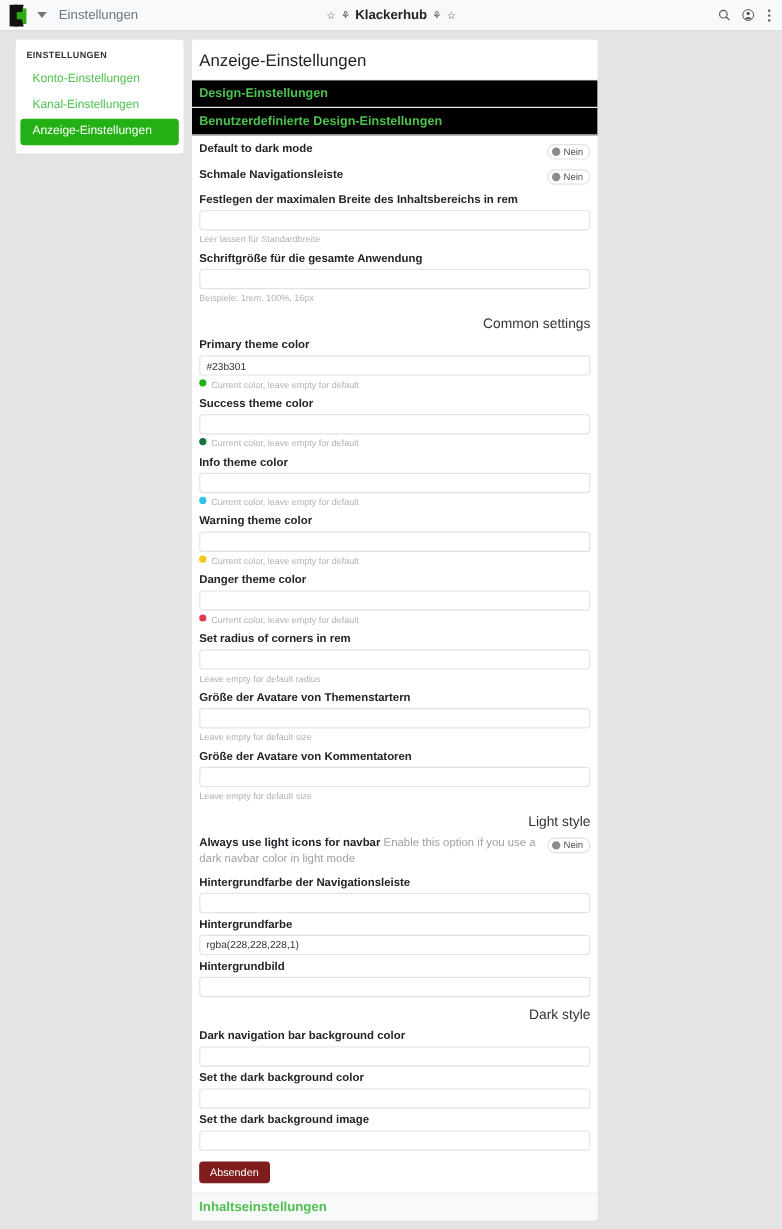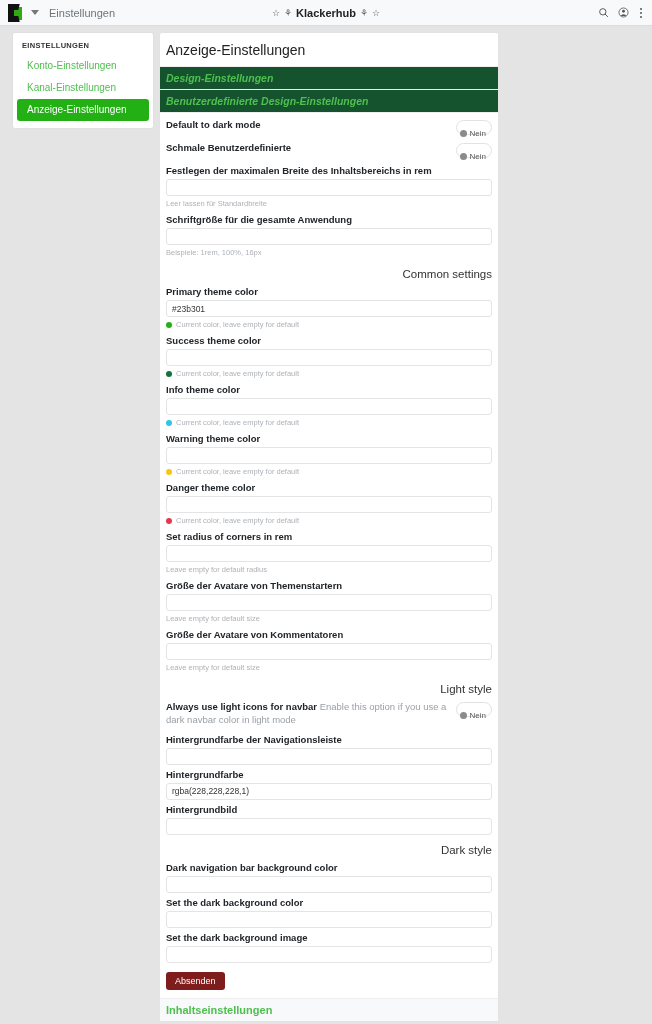--- a/index.html
+++ b/index.html
@@ -71,50 +71,50 @@
 
   .content { width: 340px; margin-left: 5px; }
   .card { background: #fff; border: 1px solid #e3e3e3; border-radius: 3px; overflow: hidden; }
 
   .page-title {
     font-size: 14px; font-weight: normal; color: #222;
     padding: 9px 6px 8px 6px; border-bottom: 1px solid #efefef;
   }
   .link-row {
     display: block; font-size: 10.5px; font-weight: bold; color: #4ec04e;
-    text-decoration: none; background: #14532d;
-    padding: 5px 6px; border-bottom: 1px solid #efefef; font-style: italic;
+    text-decoration: none; background: #000000;
+    padding: 5px 6px; border-bottom: 1px solid #efefef;
   }
   .body { padding: 2px 6px 8px 6px; }
 
   .toggle-row {
     display: flex; align-items: flex-start; justify-content: space-between;
     gap: 8px; padding: 4px 0 3px 0;
   }
   .toggle-label { font-size: 9.5px; font-weight: bold; color: #212529; line-height: 1.35; }
   .toggle-label .hint { font-weight: normal; color: #9aa0a6; }
   .switch {
     flex: 0 0 auto; display: inline-flex; align-items: center; gap: 3px;
     border: 1px solid #e2e2e2; border-radius: 9px; background: #fff;
-    padding: 12px 5px 1px 3px; height: 13px; font-size: 8px; color: #555;
+    padding: 1px 5px 1px 3px; height: 13px; font-size: 8px; color: #555;
     margin-top: 1px;
   }
   .switch .knob { width: 7px; height: 7px; border-radius: 50%; background: #8b8b8b; display: block; }
   .switch.on { padding: 1px 3px 1px 6px; }
   .switch.on .knob { background: #22b014; order: 2; }
   .switch.on .txt { order: 1; }
 
   .field { padding: 4px 0 0 0; }
   .field-label { font-size: 9.5px; font-weight: bold; color: #212529; display: block; padding-bottom: 3px; }
   .field input {
     width: 100%; height: 17px; border: 1px solid #e4e4e4; border-radius: 3px;
     background: #fff; font-family: "Liberation Sans", sans-serif;
     font-size: 8.5px; color: #333; padding: 0 5px;
   }
-  .help { font-size: 7.5px; color: #aeb2b7; padding: 3px 0 2px 0; display: flex; align-items: center; gap: 4px; }
+  .help { font-size: 7.5px; color: #aeb2b7; padding: 3px 0 2px 0; display: flex; align-items: flex-start; gap: 4px; }
   .dot { width: 6px; height: 6px; border-radius: 50%; flex: 0 0 auto; display: inline-block; }
 
   .sect-head { font-size: 11.5px; color: #333; padding: 9px 0 2px 0; text-align: right; }
 
   .submit {
     display: inline-block; margin: 9px 0 0 0;
     background: #7f1d1d; color: #fff; border: none; border-radius: 3px;
     font-family: "Liberation Sans", sans-serif; font-size: 9px;
     padding: 4px 9px; cursor: pointer;
   }
@@ -193,21 +193,21 @@
         <div class="toggle-row">
           <span class="toggle-label">Default to dark mode</span>
           <span class="switch">
             <i class="knob"></i>
             <span class="txt">Nein</span>
           </span>
         </div>
 
         
         <div class="toggle-row">
-          <span class="toggle-label">Schmale Benutzerdefinierte</span>
+          <span class="toggle-label">Schmale Navigationsleiste</span>
           <span class="switch">
             <i class="knob"></i>
             <span class="txt">Nein</span>
           </span>
         </div>
 
         
         <div class="field">
           <span class="field-label">Festlegen der maximalen Breite des Inhaltsbereichs in rem</span>
           <input type="text" value="" style="">

